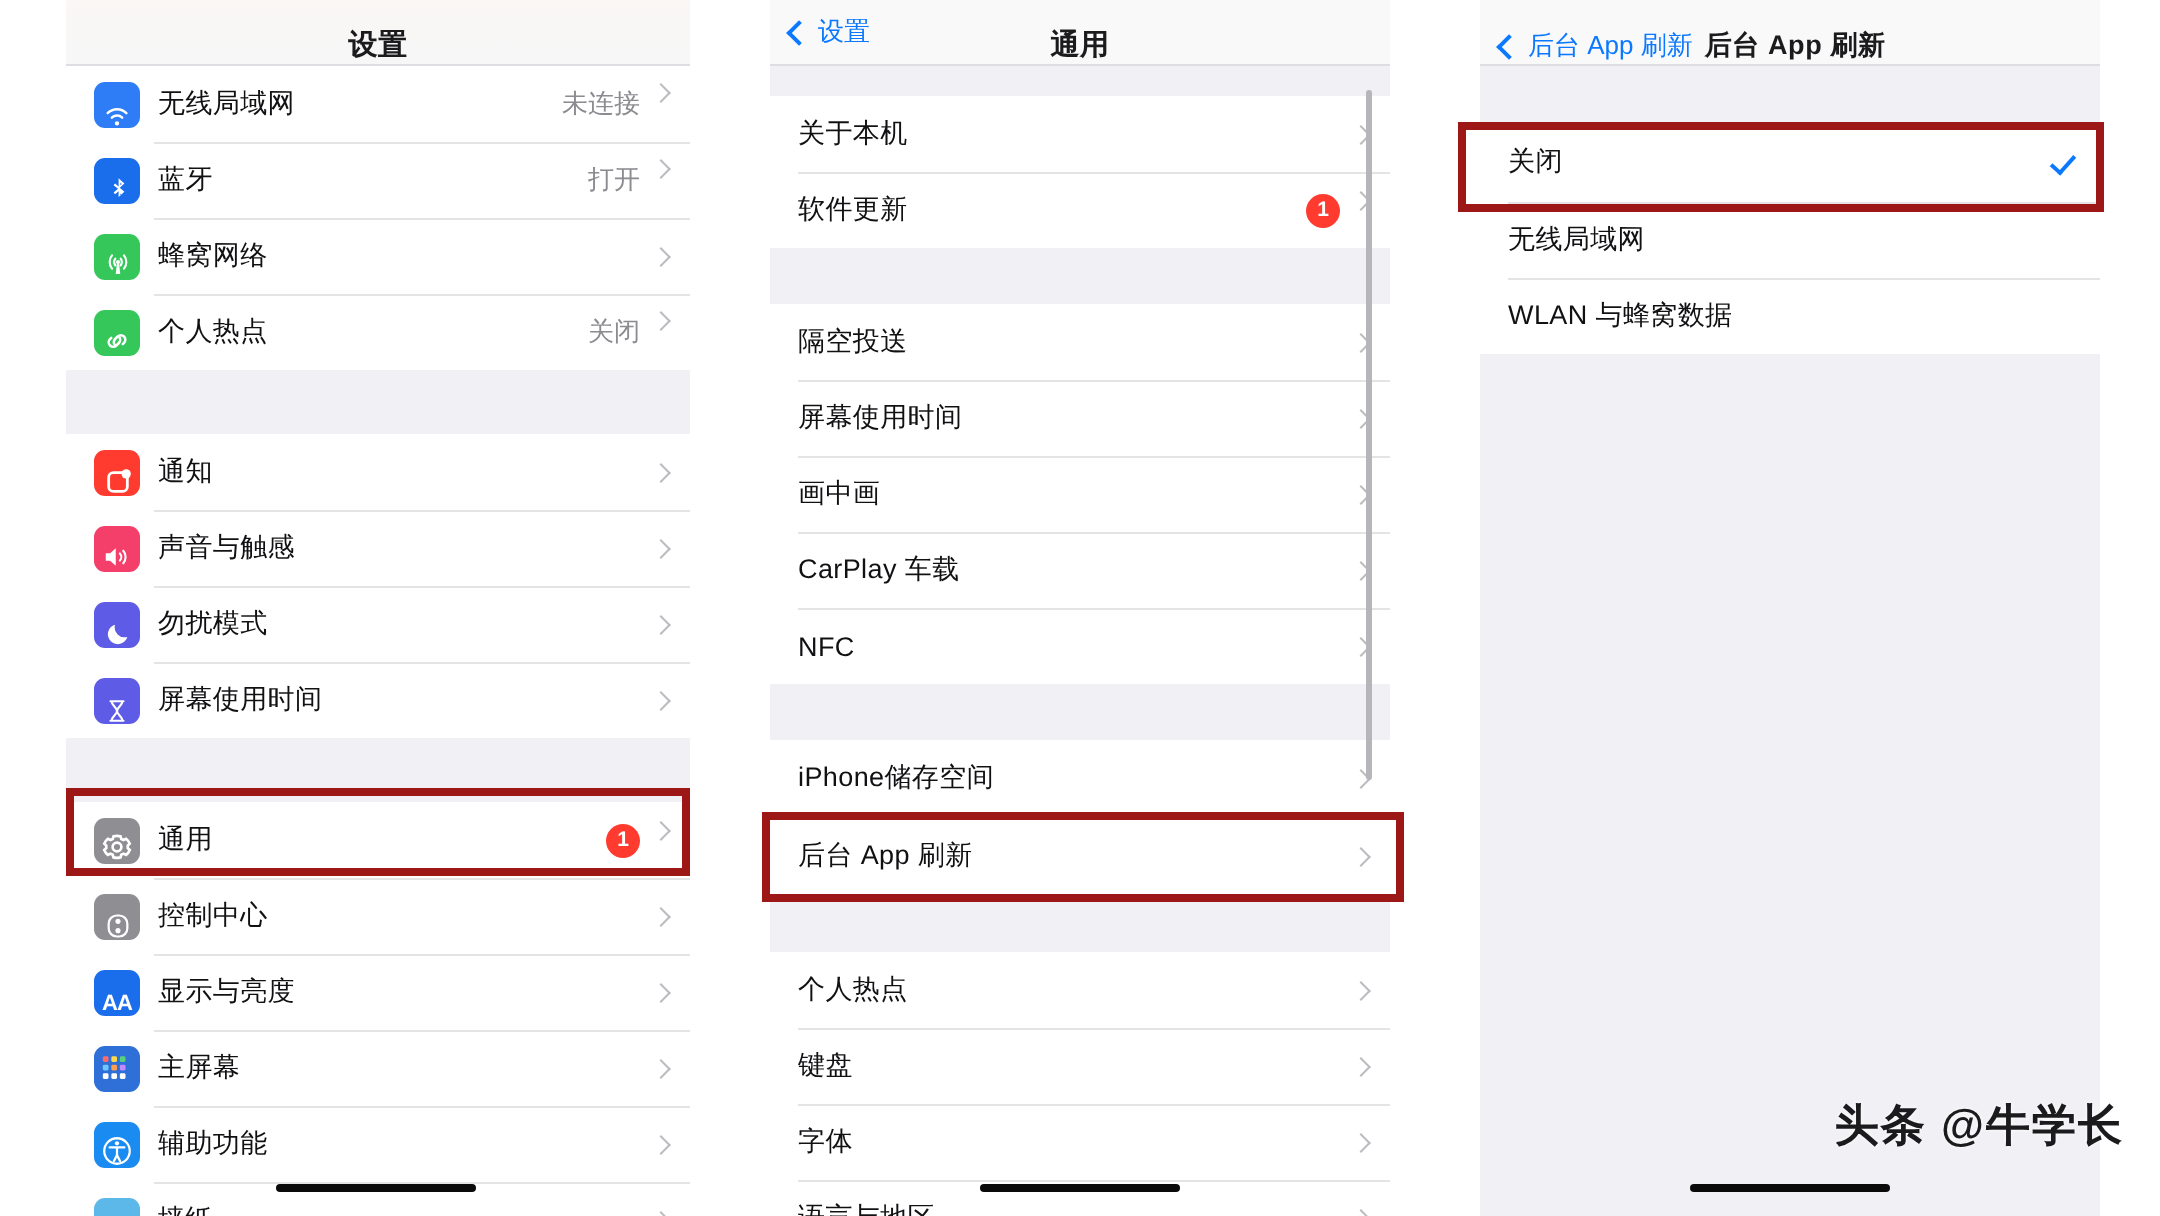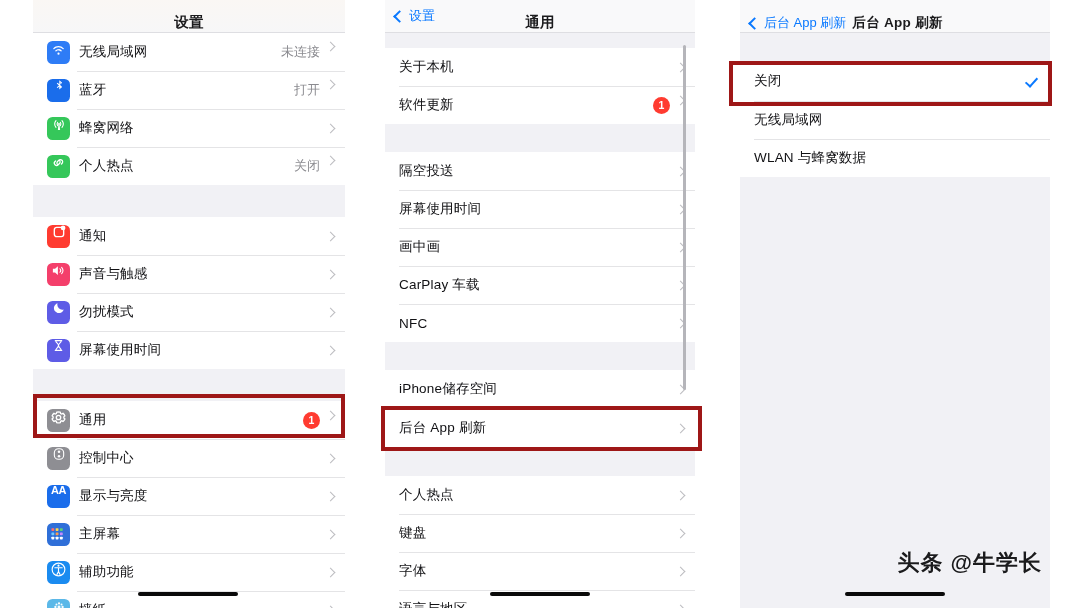--- a/index.html
+++ b/index.html
@@ -107,21 +107,21 @@
   .row.with-icon + .row.with-icon::before { left: 44px; }
 
   .ico {
     width: 23px;
     height: 23px;
     border-radius: 5.5px;
     margin-right: 9px;
     flex: 0 0 auto;
     position: relative;
     display: flex;
-    align-items: flex-start;
+    align-items: flex-end;
     justify-content: center;
     overflow: hidden;
   }
   .ico svg { display: block; }
 
   .row-label {
     font-size: 13.5px;
     color: #111114;
     font-weight: normal;
     letter-spacing: .2px;
@@ -205,21 +205,21 @@
     background: #0a0a0a;
     z-index: 25;
   }
   #home-1 { left: 138px; bottom: 12px; width: 100px; }
   #home-2 { left: 490px; bottom: 12px; width: 100px; }
   #home-3 { left: 845px; bottom: 12px; width: 100px; }
 
   
   #watermark {
     position: absolute;
-    right: 38px;
+    right: 18px;
     bottom: 30px;
     font-size: 22px;
     font-weight: bold;
     color: #1b1b1d;
     letter-spacing: 1px;
     z-index: 40;
     text-shadow: 0 0 2px rgba(255,255,255,.9);
     white-space: nowrap;
   }
 

